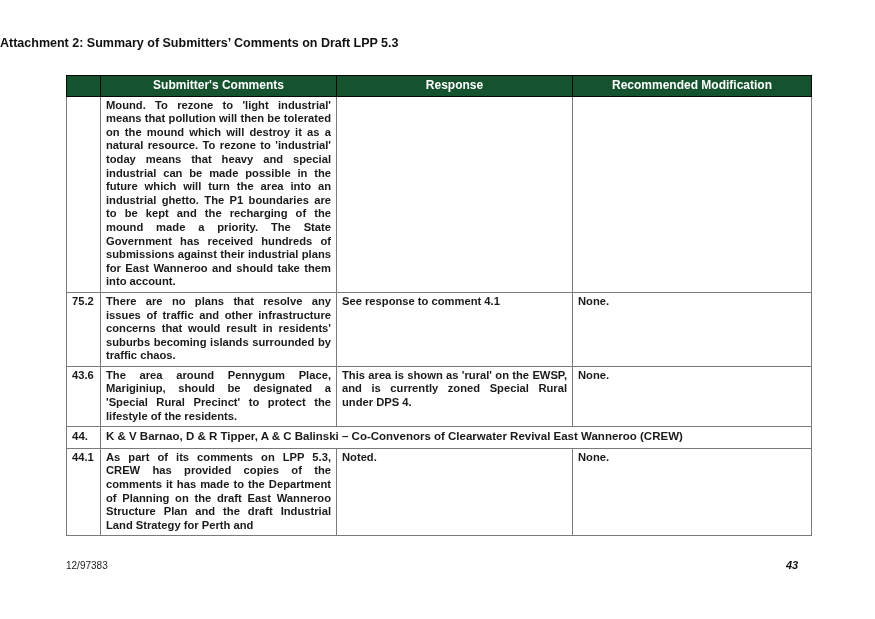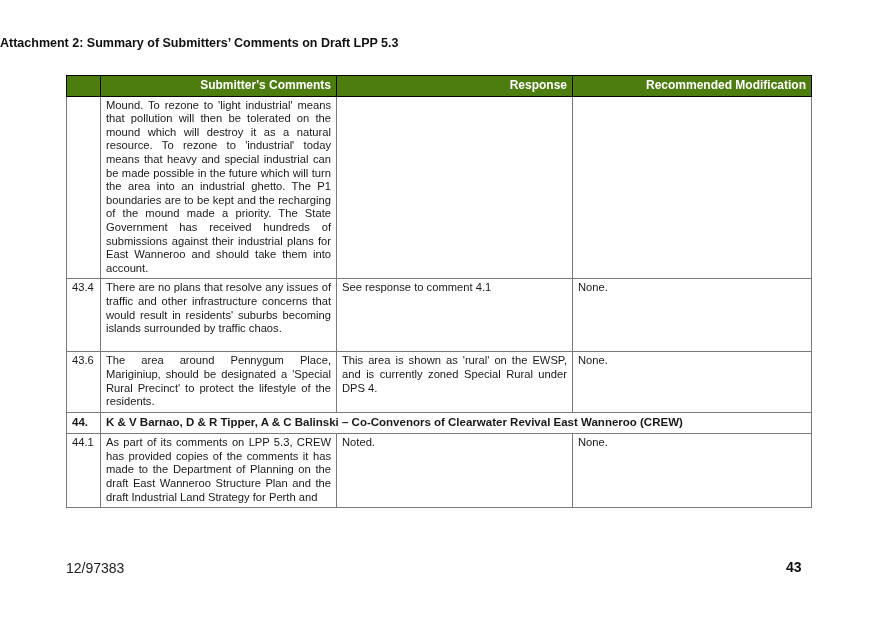--- a/index.html
+++ b/index.html
@@ -2,32 +2,32 @@
 <html><head>
 <meta charset="utf-8">
 <style>
   html, body { margin:0; padding:0; background:#ffffff; }
   body { width:875px; height:619px; position:relative; overflow:hidden;
          font-family:"Liberation Sans", sans-serif; color:#1a1a1a; }
   .title { position:absolute; left:0; width:875px; top:36px; 
            font-weight:bold; font-size:12.5px; color:#111; }
   table.main { position:absolute; left:66px; top:75px; width:745px;
                border-collapse:collapse; table-layout:fixed; font-size:11.2px; line-height:13.6px; }
-  table.main td, table.main th { border:1px solid #7a7a7a; vertical-align:top; padding:2px 5px 3px 5px; }
-  table.main th { background:#4d7c0f; color:#ffffff; text-align:right; font-weight:bold;
+  table.main td, table.main th { border:1px solid #7a7a7a; vertical-align:top; padding:2px 5px 3px 5px;font-weight:bold; }
+  table.main th { background:#14532d; color:#ffffff; text-align:center; font-weight:bold;
                   font-size:12px; padding:3px 5px 3px 5px; height:13px; border-color:#050505; }
   col.c-num { width:34px; }
   col.c-comment { width:236px; }
   col.c-resp { width:236px; }
   col.c-mod { width:239px; }
   td.just { text-align:justify; }
   td.num { padding-left:4px; }
   tr.section td { font-weight:bold; font-size:11.5px; padding-top:3px; padding-bottom:4px; }
-  .footer-left { position:absolute; left:66px; top:560px; font-size:14px; color:#222; }
-  .footer-right { position:absolute; left:786px; top:559px; font-size:14px; font-weight:bold; color:#111; }
+  .footer-left { position:absolute; left:66px; top:560px; font-size:10px; color:#222; }
+  .footer-right { position:absolute; left:786px; top:559px; font-size:11px; font-weight:bold; color:#111;font-style:italic; }
 </style>
 </head>
 <body>
 
 <div class="title">Attachment 2: Summary of Submitters’ Comments on Draft LPP 5.3</div>
 
 <table class="main">
   <colgroup>
     <col class="c-num">
       <col class="c-comment">
@@ -43,21 +43,21 @@
     </tr>
   </thead>
   <tbody>
     <tr style="height:173px">
       <td class="num"></td>
       <td class="just">Mound. To rezone to 'light industrial' means that pollution will then be tolerated on the mound which will destroy it as a natural resource. To rezone to 'industrial' today means that heavy and special industrial can be made possible in the future which will turn the area into an industrial ghetto. The P1 boundaries are to be kept and the recharging of the mound made a priority. The State Government has received hundreds of submissions against their industrial plans for East Wanneroo and should take them into account.</td>
       <td></td>
       <td></td>
     </tr>
     <tr style="height:73px">
-      <td class="num">43.4</td>
+      <td class="num">75.2</td>
       <td class="just">There are no plans that resolve any issues of traffic and other infrastructure concerns that would result in residents' suburbs becoming islands surrounded by traffic chaos.</td>
       <td>See response to comment 4.1</td>
       <td>None.</td>
     </tr>
     <tr style="height:60px">
       <td class="num">43.6</td>
       <td class="just">The area around Pennygum Place, Mariginiup, should be designated a 'Special Rural Precinct' to protect the lifestyle of the residents.</td>
       <td class="just">This area is shown as 'rural' on the EWSP, and is currently zoned Special Rural under DPS 4.</td>
       <td>None.</td>
     </tr>

